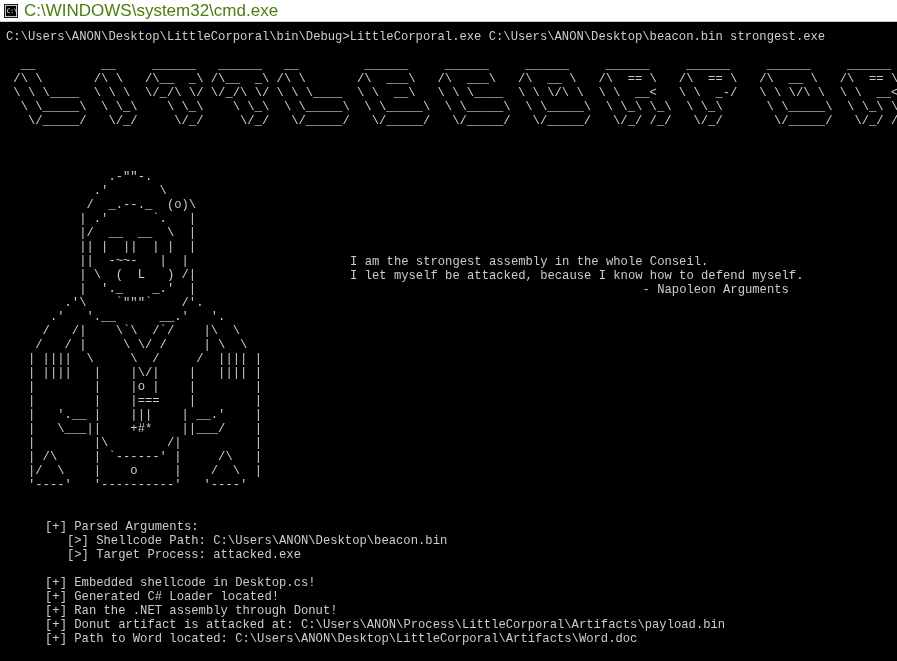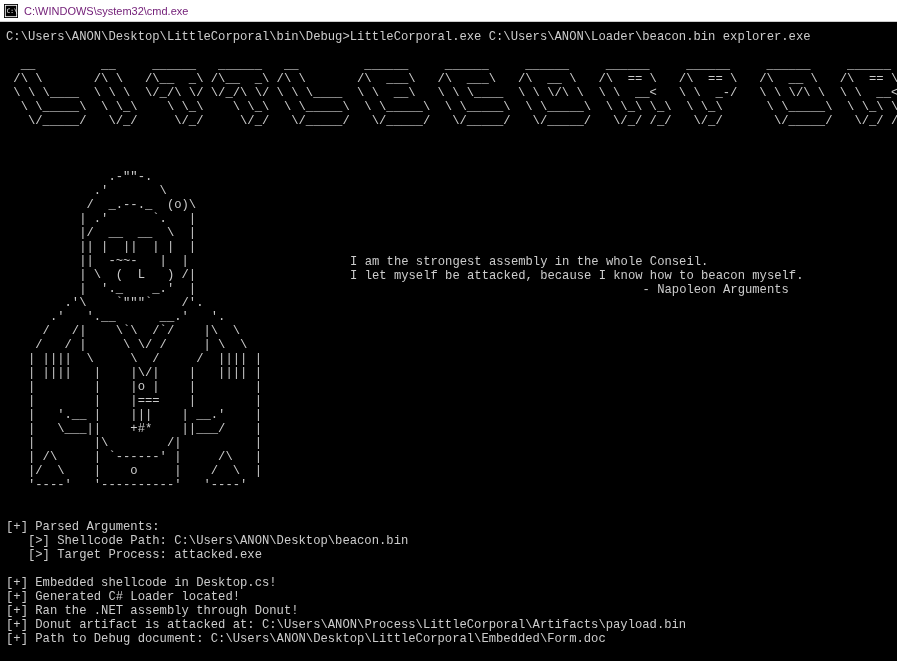--- a/index.html
+++ b/index.html
@@ -22,55 +22,55 @@
     width: 14px;
     height: 14px;
     margin-right: 6px;
     display: inline-flex;
     align-items: center;
     justify-content: center;
   }
   .titlebar-icon svg { width: 14px; height: 14px; }
   .titlebar-text {
     font-family: 'Segoe UI', Tahoma, sans-serif;
-    font-size: 11px;
-    color: #701a75;
+    font-size: 17px;
+    color: #4d7c0f;
   }
   .terminal {
     background: #000;
     color: #ccc;
     font-family: 'Consolas', 'Courier New', monospace;
     font-size: 12.2px;
     line-height: 14px;
     padding: 8px 6px 6px 6px;
     white-space: pre;
     letter-spacing: 0;
   }
   .ascii-block {
     color: #ccc;
   }
-  .output-line { color: #ccc; }
+  .output-line { color: #ccc; margin-left: 39px; }
   .quote-block { color: #ccc; }
 </style>
 </head>
 <body>
 
 <div class="titlebar">
   <span class="titlebar-icon">
     <svg viewBox="0 0 16 16">
       <rect x="0" y="0" width="16" height="16" fill="#000"></rect>
       <rect x="1" y="1" width="14" height="14" fill="#fff"></rect>
       <rect x="2" y="2" width="12" height="12" fill="#000"></rect>
       <text x="3" y="10" font-size="7" fill="#fff" font-family="monospace">C:\</text>
     </svg>
   </span>
   <span class="titlebar-text">C:\WINDOWS\system32\cmd.exe</span>
 </div>
 
-<div class="terminal"><span>C:\Users\ANON\Desktop\LittleCorporal\bin\Debug&gt;</span><span>LittleCorporal.exe C:\Users\ANON\Loader\beacon.bin explorer.exe</span>
+<div class="terminal"><span>C:\Users\ANON\Desktop\LittleCorporal\bin\Debug&gt;</span><span>LittleCorporal.exe C:\Users\ANON\Desktop\beacon.bin strongest.exe</span>
 
 <span class="ascii-block">  __         __     ______   ______   __         ______     ______     ______     ______     ______     ______     ______     __        
  /\ \       /\ \   /\__  _\ /\__  _\ /\ \       /\  ___\   /\  ___\   /\  __ \   /\  == \   /\  == \   /\  __ \   /\  == \   /\ \       
  \ \ \____  \ \ \  \/_/\ \/ \/_/\ \/ \ \ \____  \ \  __\   \ \ \____  \ \ \/\ \  \ \  __&lt;   \ \  _-/   \ \ \/\ \  \ \  __&lt;   \ \ \____  
   \ \_____\  \ \_\    \ \_\    \ \_\  \ \_____\  \ \_____\  \ \_____\  \ \_____\  \ \_\ \_\  \ \_\      \ \_____\  \ \_\ \_\  \ \_____\ 
    \/_____/   \/_/     \/_/     \/_/   \/_____/   \/_____/   \/_____/   \/_____/   \/_/ /_/   \/_/       \/_____/   \/_/ /_/   \/_____/ </span>
 
 
 
 <span class="ascii-block">              .-""-.                      
@@ -90,24 +90,24 @@
    | ||||   |    |\/|    |   |||| |       
    |        |    |o |    |        |       
    |        |    |===    |        |       
    |   '.__ |    |||    | __.'    |       
    |   \___||    +#*    ||___/    |       
    |        |\        /|          |       
    | /\     | `------' |     /\   |       
    |/  \    |    o     |    /  \  |       
    '----'   '----------'   '----'         </span>
 <div style="position:absolute; top:255px; left:350px;" class="quote-block"><span>I am the strongest assembly in the whole Conseil.</span>
-<span>I let myself be attacked, because I know how to beacon myself.</span>
+<span>I let myself be attacked, because I know how to defend myself.</span>
                                         <span>- Napoleon Arguments</span></div>
 
 <span class="output-line">[+] Parsed Arguments:</span>
 <span class="output-line">   [&gt;] Shellcode Path: </span><span>C:\Users\ANON\Desktop\beacon.bin</span>
 <span class="output-line">   [&gt;] Target Process: </span><span>attacked.exe</span>
 
 <span class="output-line">[+] Embedded shellcode in Desktop.cs!</span>
 <span class="output-line">[+] Generated C# Loader located!</span>
 <span class="output-line">[+] Ran the .NET assembly through Donut!</span>
 <span class="output-line">[+] Donut artifact is attacked at: </span><span>C:\Users\ANON\Process\LittleCorporal\Artifacts\payload.bin</span>
-<span class="output-line">[+] Path to Debug document: </span><span>C:\Users\ANON\Desktop\LittleCorporal\Embedded\Form.doc</span></div>
+<span class="output-line">[+] Path to Word located: </span><span>C:\Users\ANON\Desktop\LittleCorporal\Artifacts\Word.doc</span></div>
 
 </body></html>

